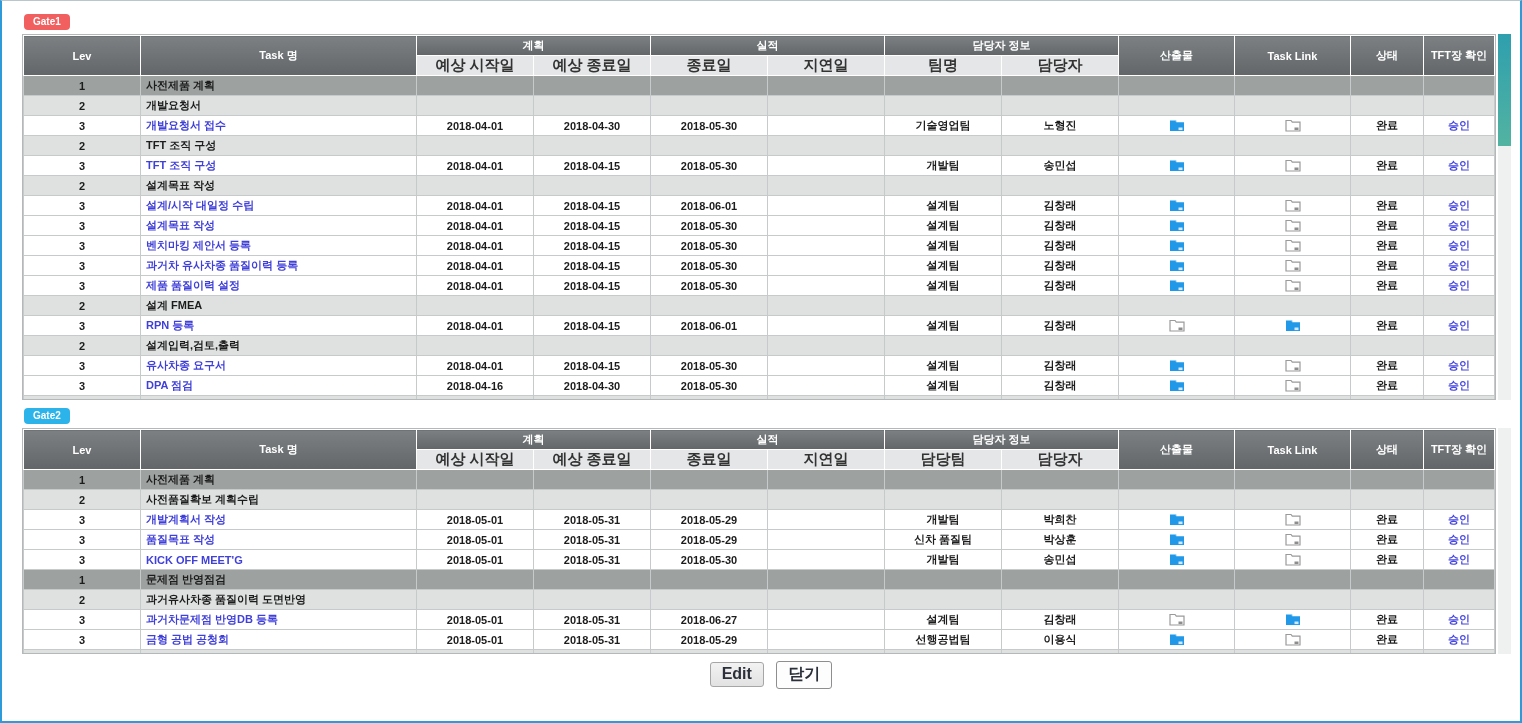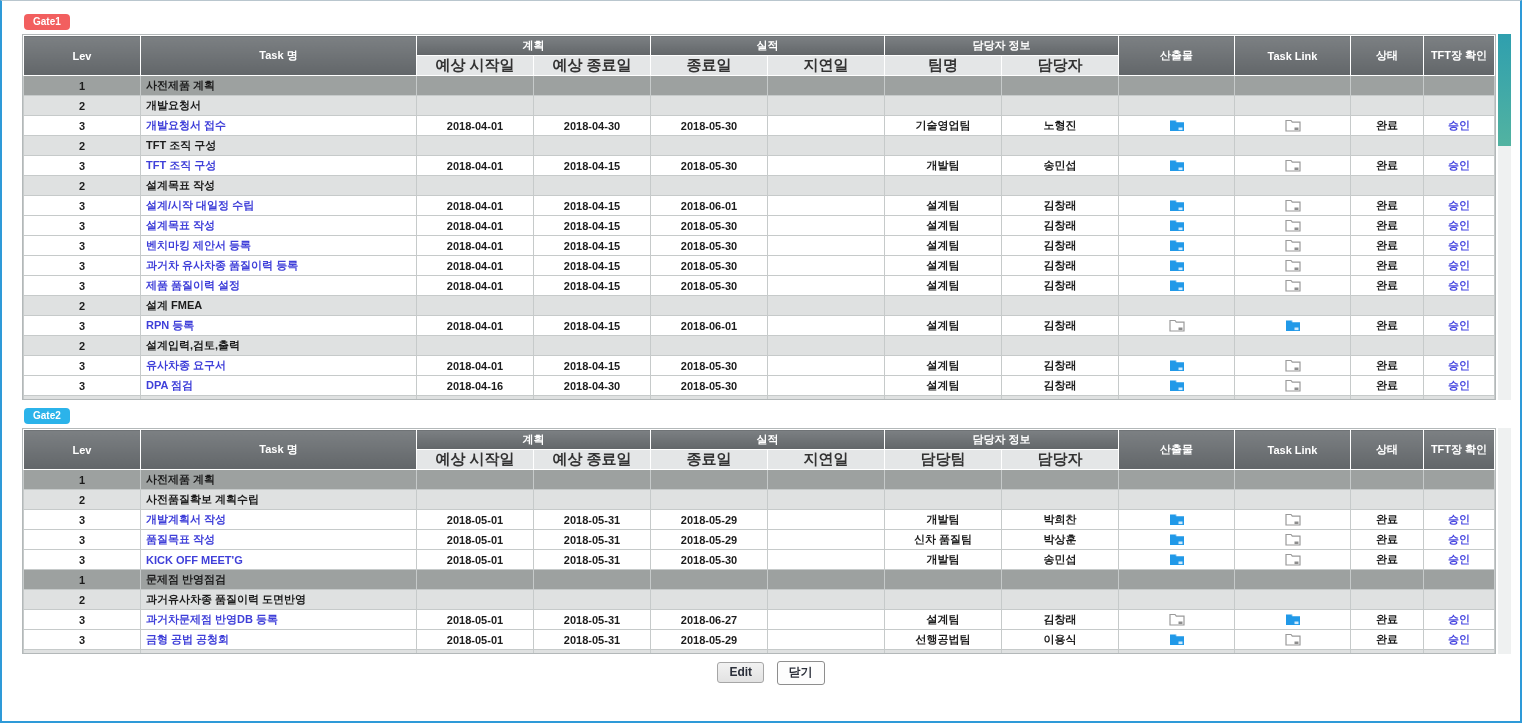--- a/index.html
+++ b/index.html
@@ -64,21 +64,21 @@
   .task-link-text { color:#3f3fd9; cursor:pointer; }
   .approve { color:#4646e0; cursor:pointer;margin-top:20px; }
   .scroll-track { width:13px; background:#eff1f1; margin-left:2px; position:relative; }
   .scroll-thumb {
     position:absolute; top:0; left:0; width:13px; height:112px;
     background:linear-gradient(180deg,#2f9fae,#52b3a1);
   }
   .icon-cell svg { vertical-align:middle; }
   .footer { text-align:center; margin-top:7px; }
   .btn {
-    display:inline-block; font-size:12px; font-weight:bold;
+    display:inline-block; font-size:16px; font-weight:bold;
     padding:2px 11px 3px 11px; border-radius:3px;
     color:#2b2f3a; cursor:pointer; margin:0 4px;
   }
   .btn-edit { background:linear-gradient(#f2f2f2,#e2e2e2); border:1px solid #a6a6a6; }
   .btn-close { background:#fdfdfd; border:1px solid #8e8e8e; }
 </style>
 </head>
 <body>
 
 <div class="window">

